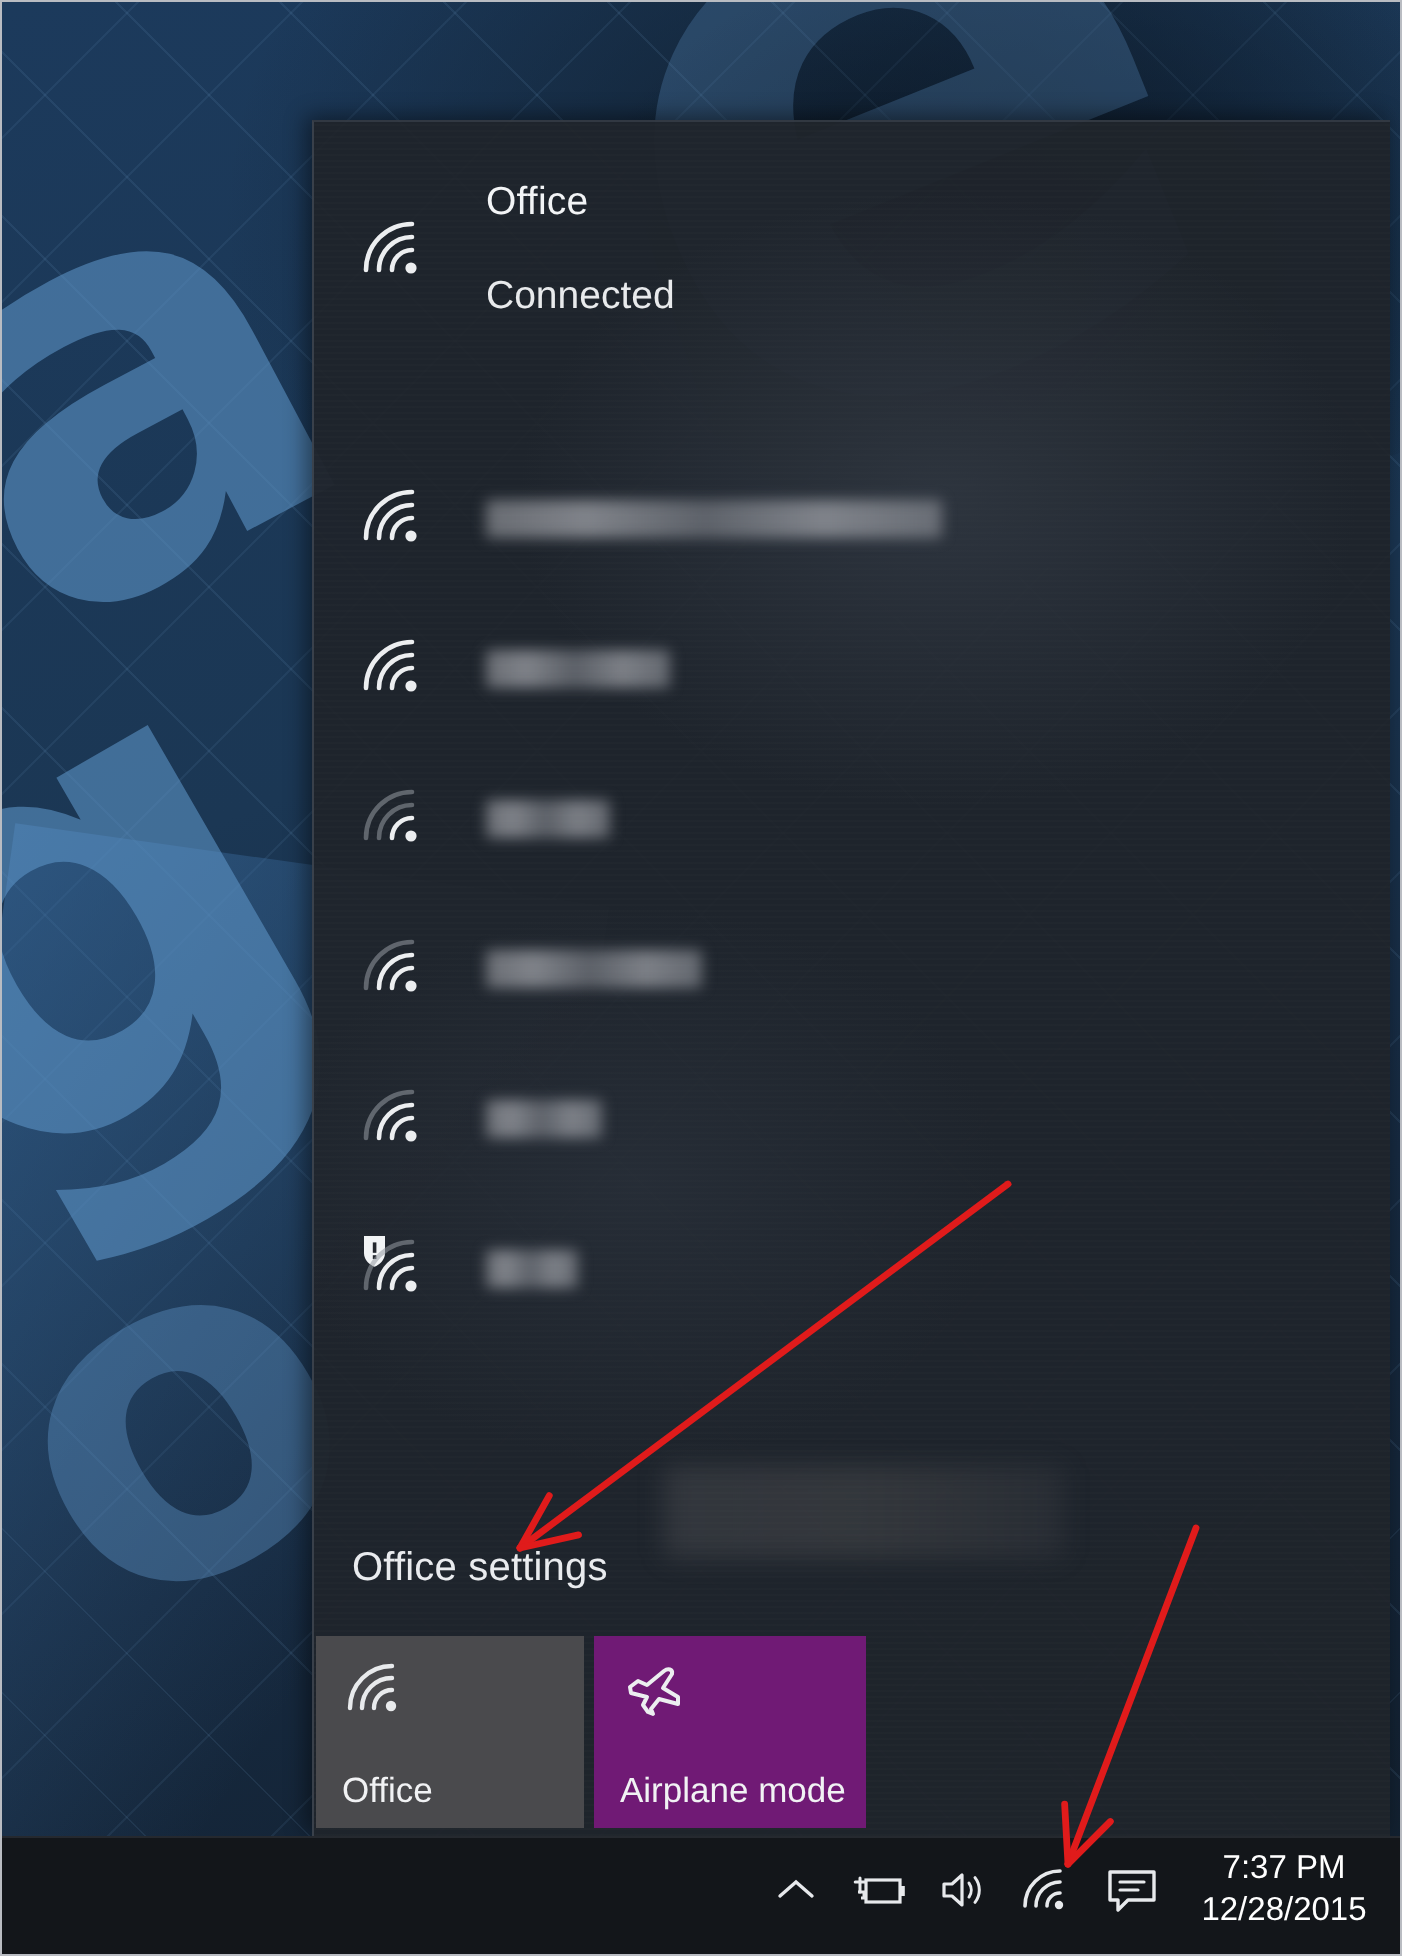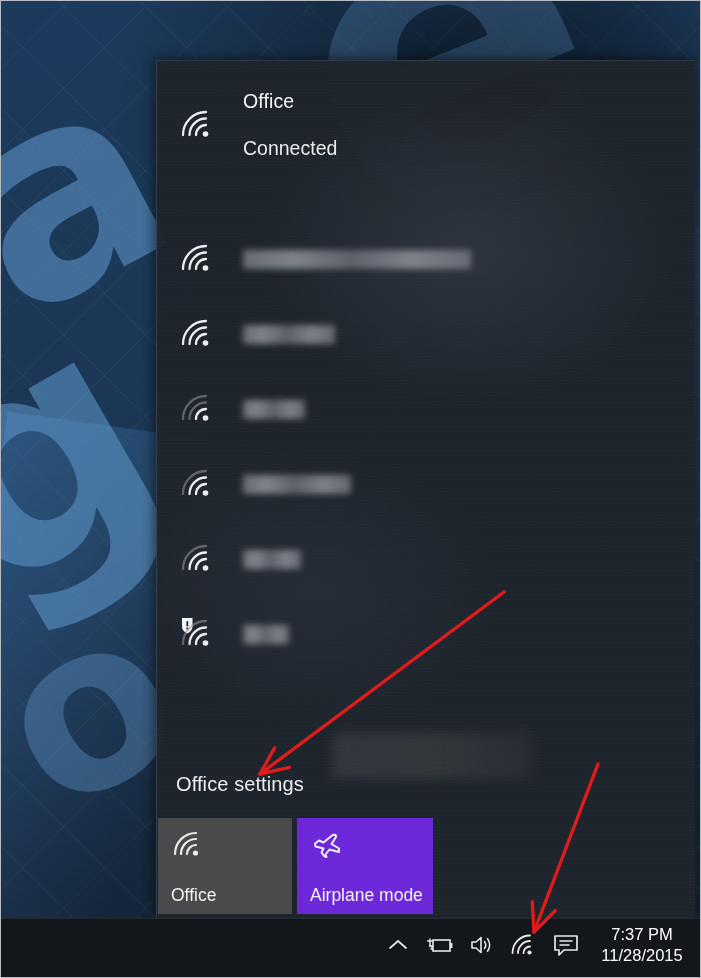--- a/index.html
+++ b/index.html
@@ -154,21 +154,21 @@
   .tile {
     position: relative;
     width: 136px; height: 96px;
     margin-right: 5px;
     padding: 11px 11px 9px 13px;
     display: flex;
     flex-direction: column;
     justify-content: space-between;
   }
   #tile-office { background: #4a4a4d; }
-  #tile-airplane { background: #6d28d9; }
+  #tile-airplane { background: #701a75; }
   .tile-icon { width: 34px; height: 30px; }
   .tile-label {
     color: #f1f2f4;
     font-size: 17.5px;
     line-height: 20px;
     white-space: nowrap;
   }
 
   
   #taskbar {
@@ -399,21 +399,21 @@
 
       <div class="tray-icon">
         <svg width="28" height="24" viewBox="0 0 28 24">
           <path d="M3 3 L25 3 L25 17 L12 17 L7 22 L7 17 L3 17 Z" fill="none" stroke="#e7e9ec" stroke-width="1.7" stroke-linejoin="round"></path>
           <path d="M8 8 L20 8 M8 12 L17 12" stroke="#e7e9ec" stroke-width="1.6" stroke-linecap="round"></path>
         </svg>
       </div>
 
       <div id="clock">
         <span>7:37 PM</span>
-        <span>11/28/2015</span>
+        <span>12/28/2015</span>
       </div>
     </div>
   </div>
 
   <svg id="annotations" viewBox="0 0 701 978" width="701" height="978">
       <g>
         <line x1="504" y1="592" x2="260" y2="774" stroke="#e01b1b" stroke-width="3.4" stroke-linecap="round"></line>
         <line x1="260" y1="774" x2="274.64331003827795" y2="747.8165420327476" stroke="#e01b1b" stroke-width="3.4" stroke-linecap="round"></line>
         <line x1="260" y1="774" x2="289.27119693018" y2="767.4275552284845" stroke="#e01b1b" stroke-width="3.4" stroke-linecap="round"></line>
       </g>

